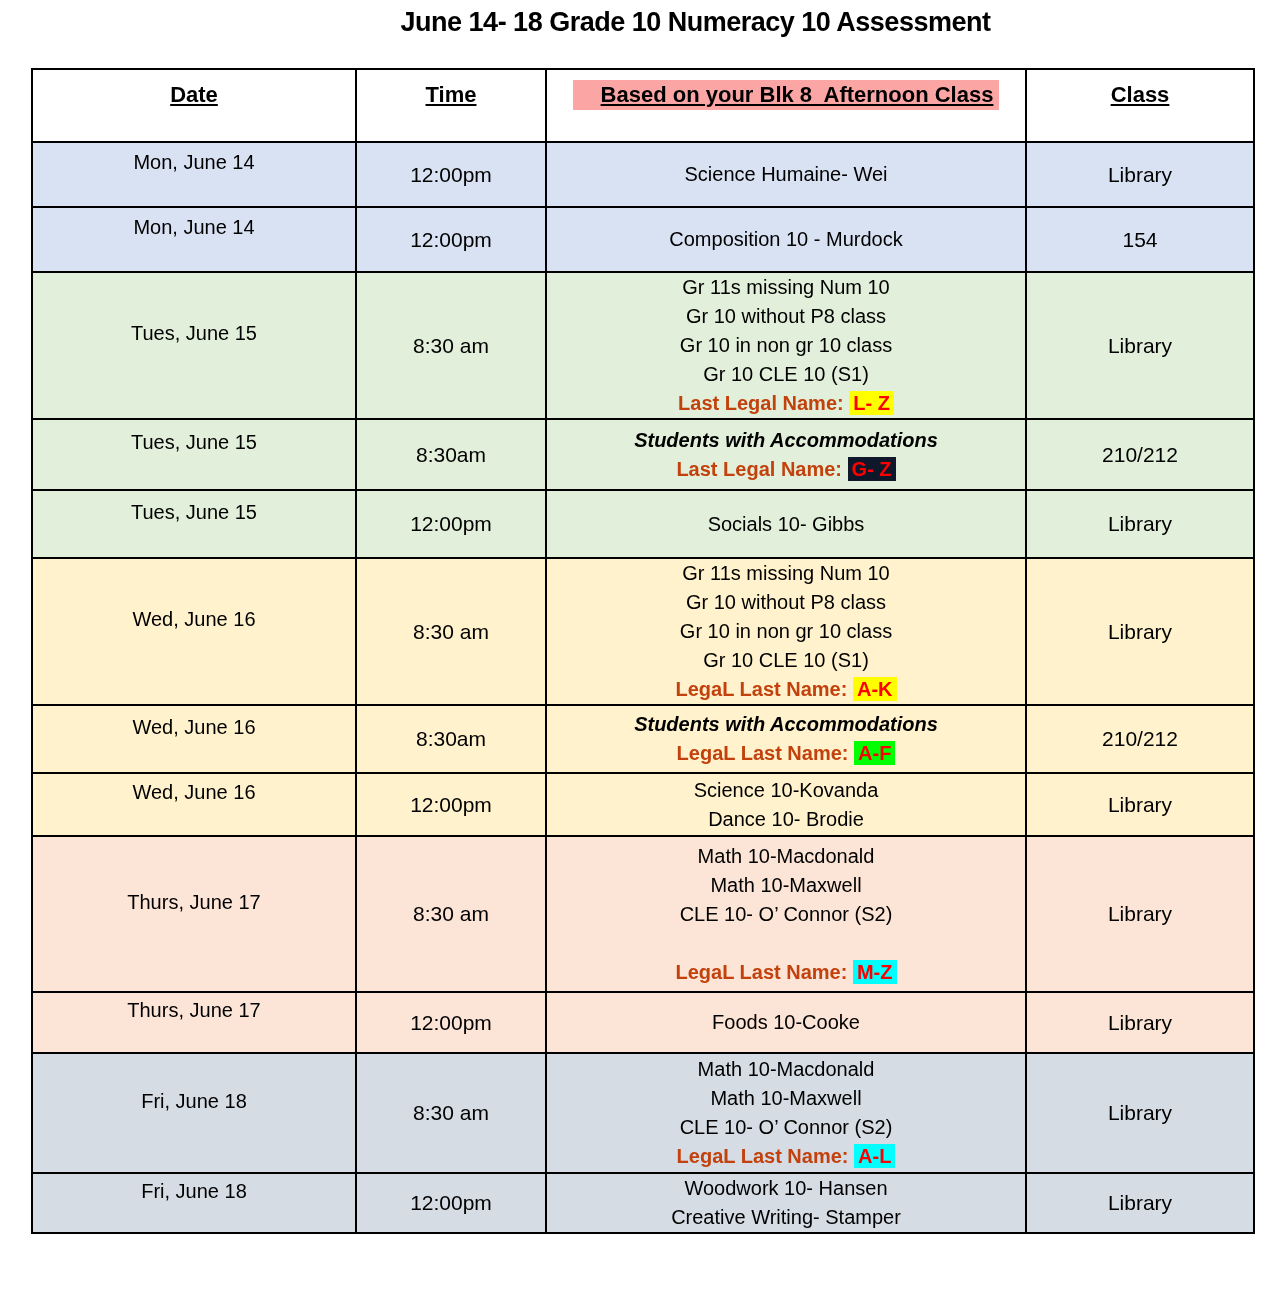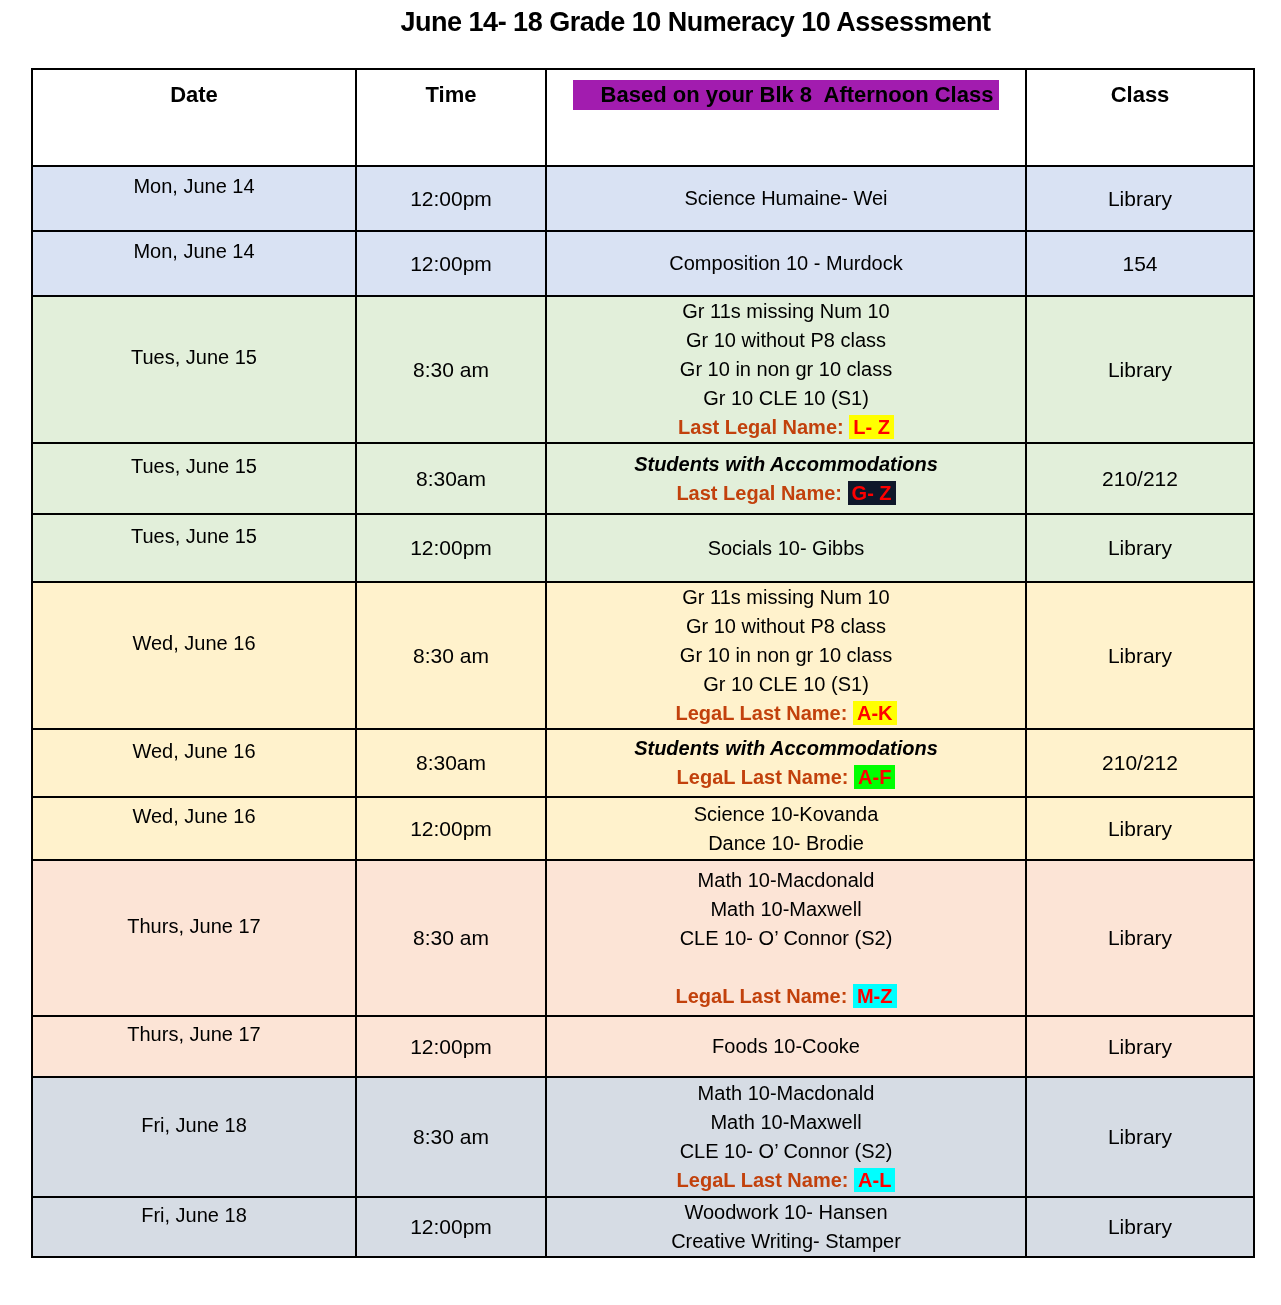--- a/index.html
+++ b/index.html
@@ -20,21 +20,21 @@
     border-collapse: collapse;
     table-layout: fixed;
     margin: 30px 0 0 31px;
     width: 1222px;
   }
   col.c-date  { width: 324px; }
   col.c-time  { width: 190px; }
   col.c-class { width: 480px; }
   col.c-venue { width: 228px; }
   th, td { border: 2px solid #000; text-align: center; padding: 0; }
-  thead tr { height: 97px; background: #fff; }
+  thead tr { height: 73px; background: #fff; text-decoration: underline; }
   th {
     vertical-align: top;
     padding-top: 12px;
     font-size: 22px;
     font-weight: bold;
   }
   th .hl {
     padding: 2px 6px 3px 6px;
     white-space: pre;
   }
@@ -75,21 +75,21 @@
   </colgroup>
   <thead>
     <tr>
       <th>
         <span>Date</span>
       </th>
       <th>
         <span>Time</span>
       </th>
       <th>
-        <span class="hl" style="background: #a21caf; padding-left: 28px;">Based on your Blk 8  Afternoon Class</span>
+        <span class="hl" style="background: #fca5a5; padding-left: 28px;">Based on your Blk 8  Afternoon Class</span>
       </th>
       <th>
         <span>Class</span>
       </th>
     </tr>
   </thead>
   <tbody>
       <tr style="background-color: rgb(217, 226, 243);">
         <td class="date-cell"><span>Mon, June 14</span></td>
         <td class="time-cell">12:00pm</td>

